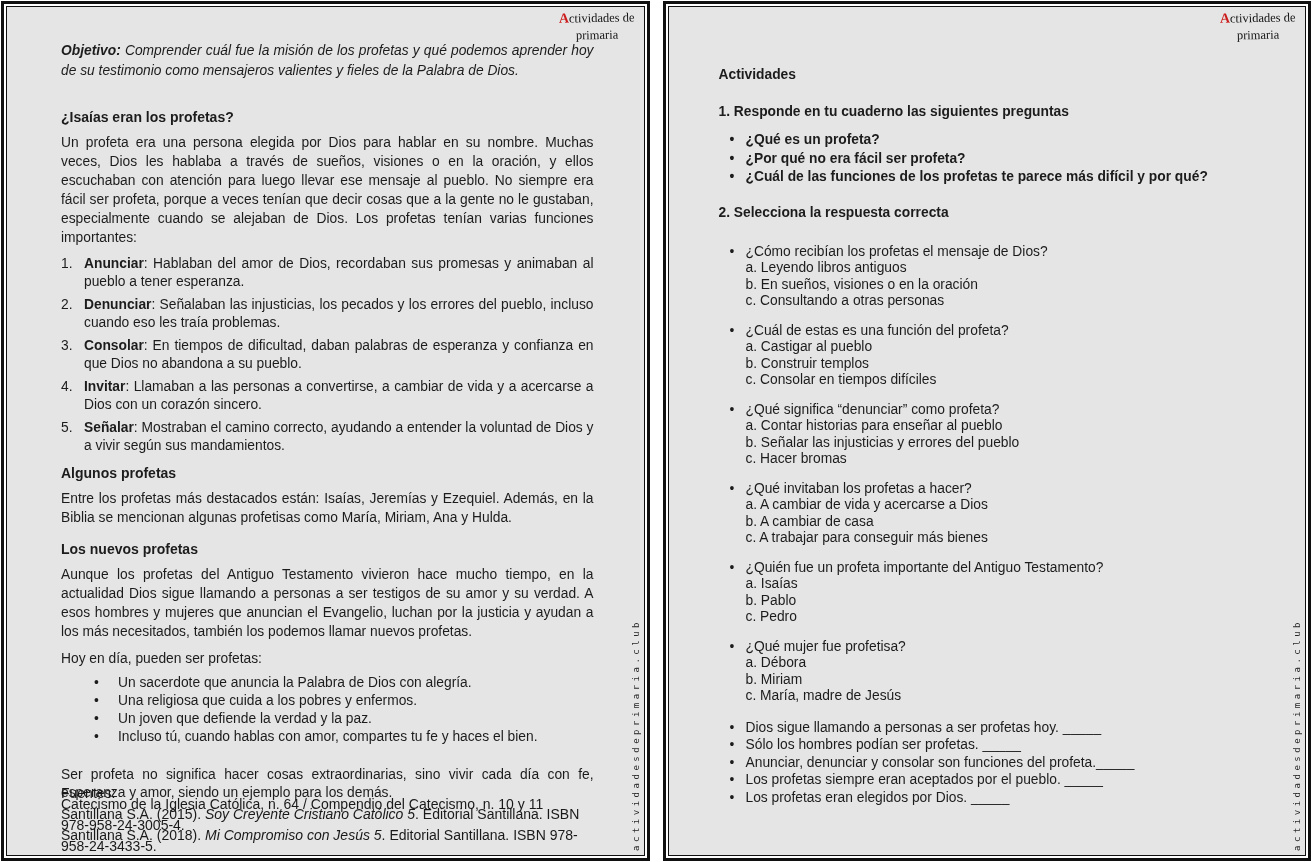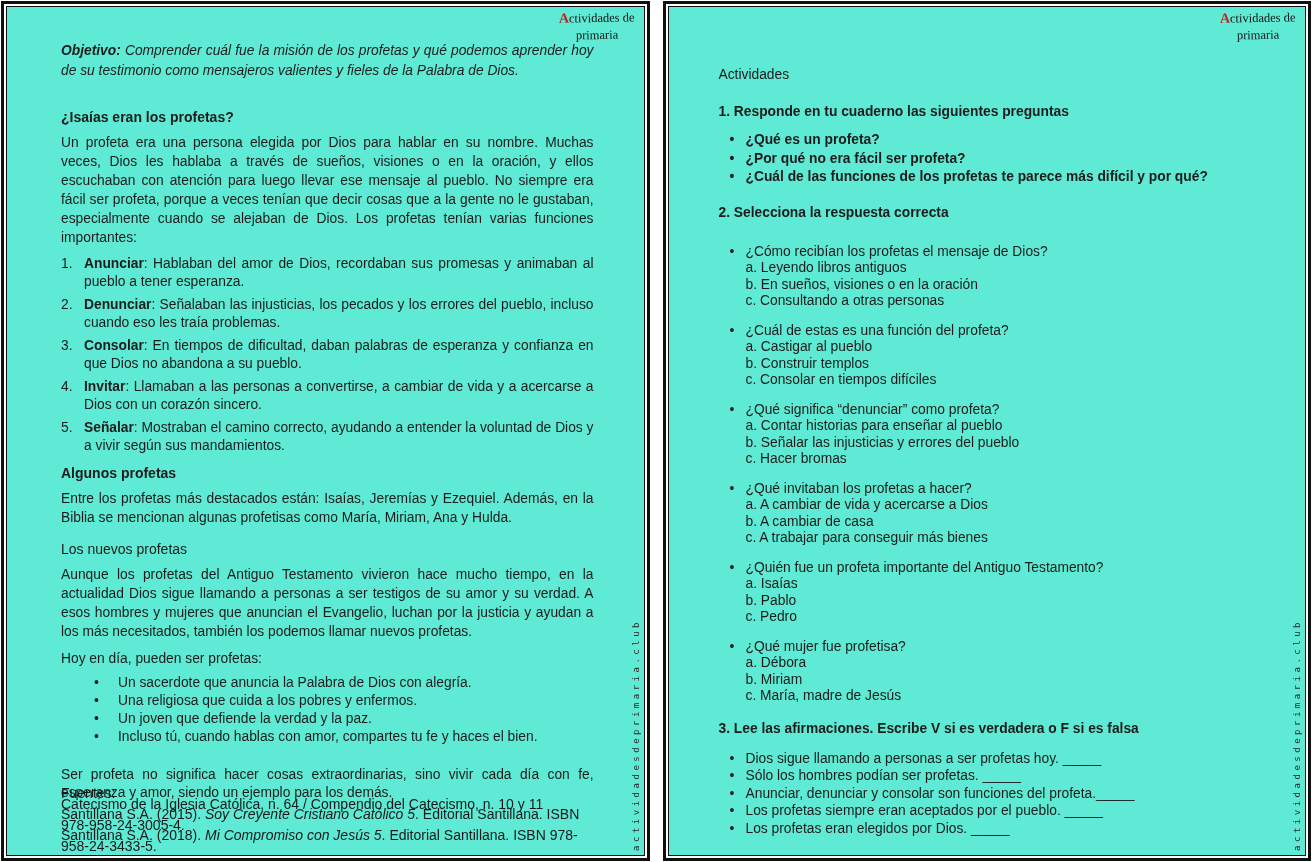--- a/index.html
+++ b/index.html
@@ -9,21 +9,21 @@
     font-family:"Liberation Sans", sans-serif;
     color:#1c1c1c;
   }
   .spread { position:relative; width:1312px; height:862px; display:flex; gap:13px; padding:1px; }
   .page {
     position:relative; width:649px; height:860px;
     border:3px solid #101010; padding:2px; background:#fff;
   }
   .page-inner {
     position:relative; width:100%; height:100%;
-    border:1px solid #101010; background:#5eead4; overflow:hidden;
+    border:1px solid #101010; background:#e5e5e5; overflow:hidden;
   }
   
   .brand {
     position:absolute; top:2px; right:9px; text-align:center;
     font-family:cursive; font-size:12.5px; line-height:17px; color:#141414;
     transform:rotate(-1deg);
   }
   .brand .accent { font-size:14px; font-weight:bold; }
   
   .watermark {
@@ -36,33 +36,33 @@
   .c1 { padding:6px 50px 0 54px; font-size:13.8px; }
   .title { margin-top:24px; text-align:center; font-size:14.5px; font-weight:bold; letter-spacing:.2px; }
   .objective { margin-top:28px; font-style:italic; line-height:20px; text-align:justify; }
   .h2 { margin-top:28px; font-size:14px; font-weight:bold; }
   .para { margin-top:8px; line-height:19px; text-align:justify; }
   .fn-list { margin-top:8px; list-style:none; }
   .fn-item { display:flex; margin-bottom:5px; line-height:18px; }
   .fn-num { width:23px; flex-shrink:0; }
   .fn-body { flex:1; text-align:justify; }
   .h2-tight { margin-top:10px; font-size:14px; font-weight:bold; }
-  .h2-mid { margin-top:14px; font-size:14px; font-weight:normal; }
+  .h2-mid { margin-top:14px; font-size:14px; font-weight:bold; }
   .intro { margin-top:8px; line-height:19px; }
   .dot-list { margin-top:6px; list-style:none; }
   .dot-list li { position:relative; padding-left:57px; line-height:18px; }
   .dot-list li::before { content:"\2022"; position:absolute; left:33px; top:0; }
   .closing { margin-top:20px; line-height:18px; text-align:justify; }
   .sources {
     position:absolute; left:54px; right:60px; bottom:4px;
     font-size:14px; line-height:10.5px; color:#191919;
   }
   
   .c2 { padding:0 42px 0 50px; font-size:13.8px; }
-  .app-heading { margin-top:60px; font-size:13.8px; font-weight:normal; }
+  .app-heading { margin-top:60px; font-size:13.8px; font-weight:bold; }
   .act-heading { font-size:13.8px; font-weight:bold; }
   .a1-h { margin-top:22px; }
   .q1-list { margin-top:12px; list-style:none; }
   .q1-list li { position:relative; padding-left:27px; line-height:18.5px;font-weight:bold; }
   .q1-list li::before { content:"\2022"; position:absolute; left:11px; top:0; }
   .a2-h { margin-top:18px; }
   .q-block { margin-bottom:13px; line-height:16.5px; }
   .q-block.first { margin-top:24px; }
   .q-line { position:relative; padding-left:27px; }
   .q-line::before { content:"\2022"; position:absolute; left:11px; top:0; }
@@ -193,21 +193,20 @@
           <div class="q-opt">b. Pablo</div>
           <div class="q-opt">c. Pedro</div>
         </div>
         <div class="q-block">
           <div class="q-line">¿Qué mujer fue profetisa?</div>
           <div class="q-opt">a. Débora</div>
           <div class="q-opt">b. Miriam</div>
           <div class="q-opt">c. María, madre de Jesús</div>
         </div>
 
-        <h3 class="act-heading a3-h">3. Lee las afirmaciones. Escribe V si es verdadera o F si es falsa</h3>
         <ul class="tf-list">
           <li>Dios sigue llamando a personas a ser profetas hoy. _____</li>
           <li>Sólo los hombres podían ser profetas. _____</li>
           <li>Anunciar, denunciar y consolar son funciones del profeta._____</li>
           <li>Los profetas siempre eran aceptados por el pueblo. _____</li>
           <li>Los profetas eran elegidos por Dios. _____</li>
         </ul>
       </div>
 
       <div class="watermark">actividadesdeprimaria.club</div>

